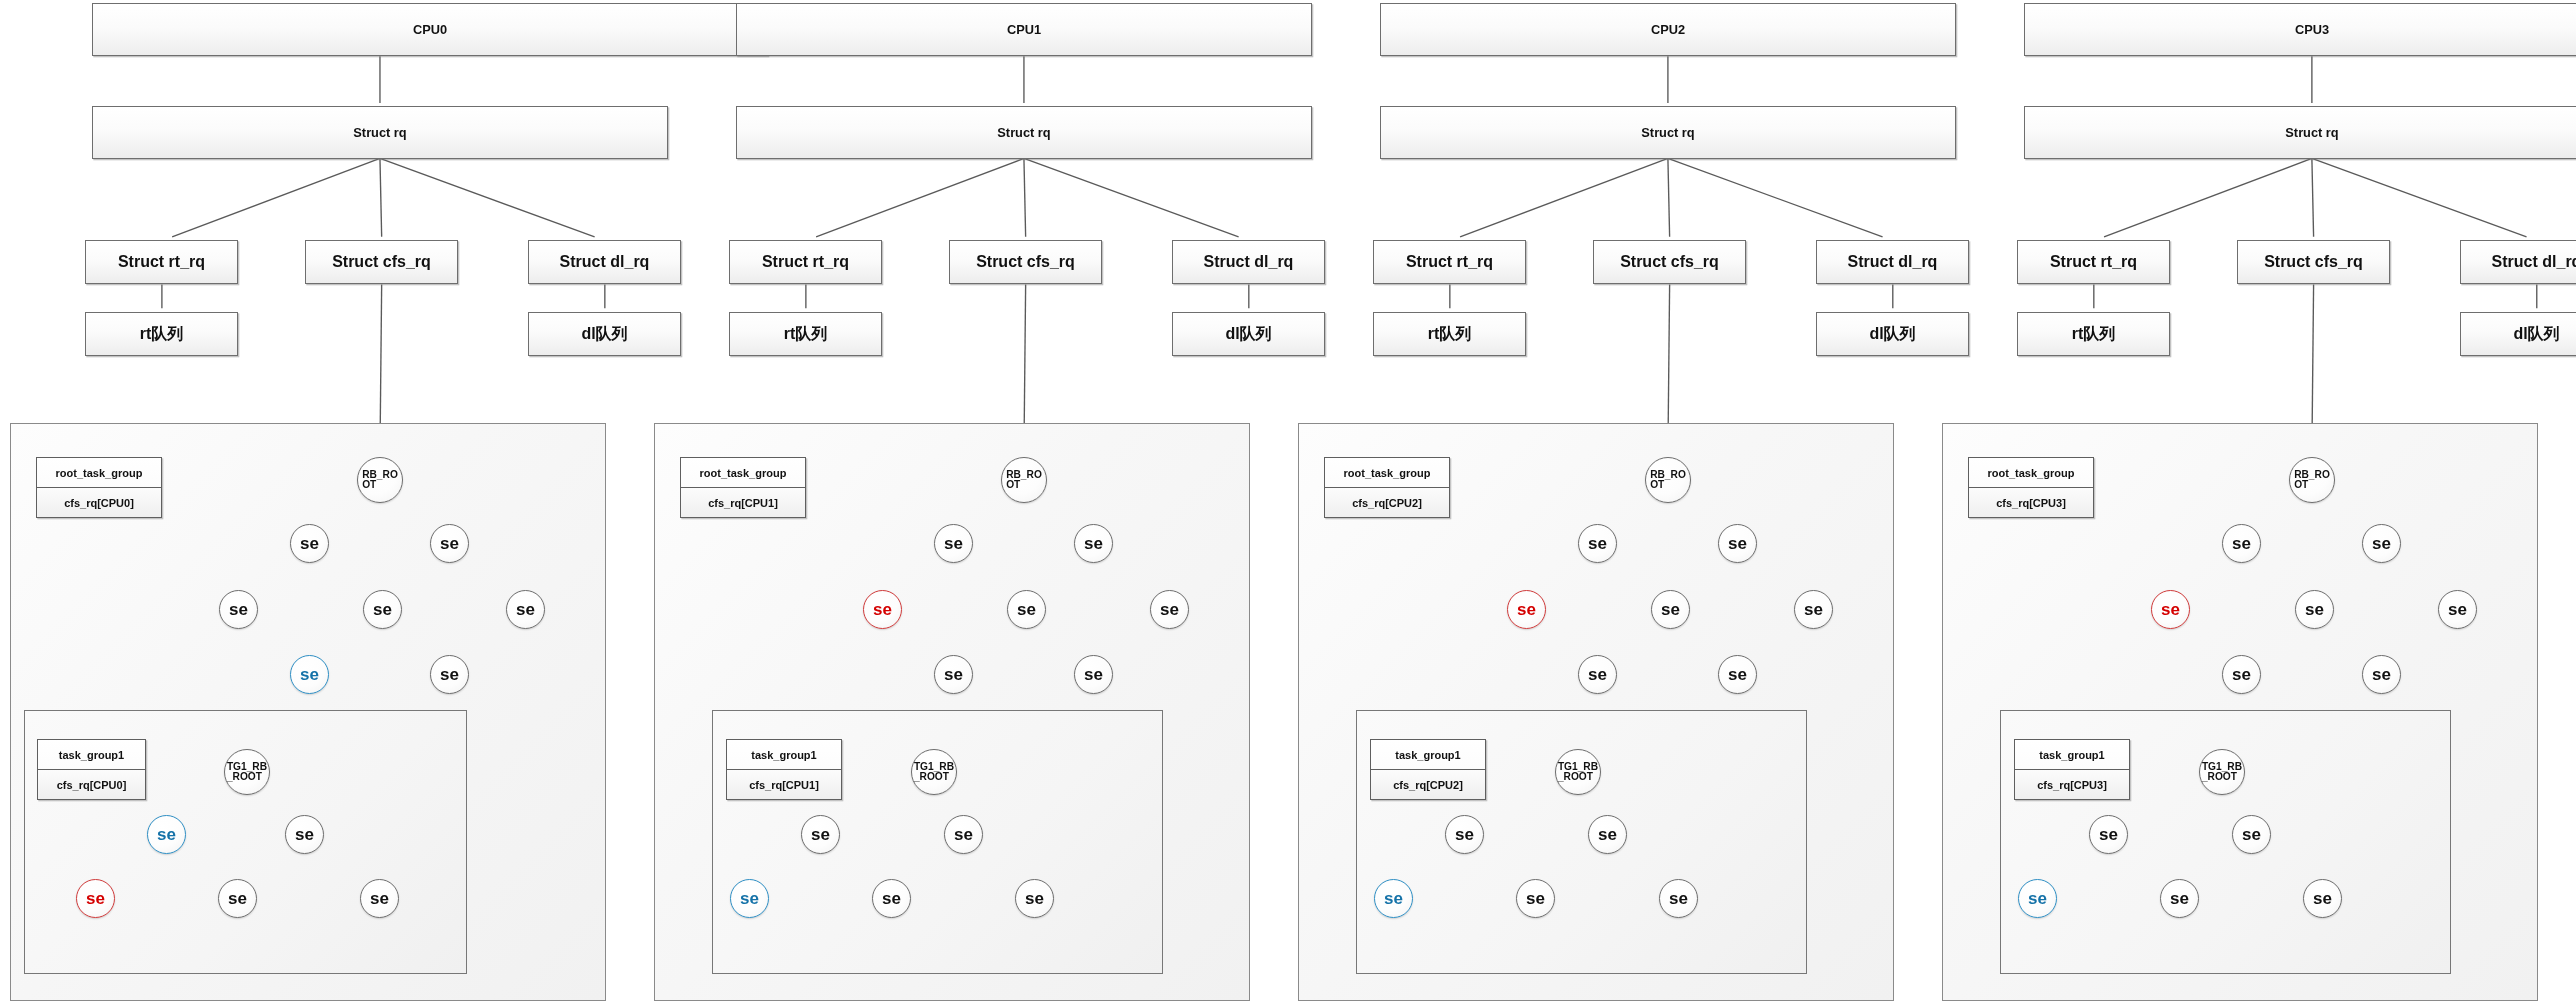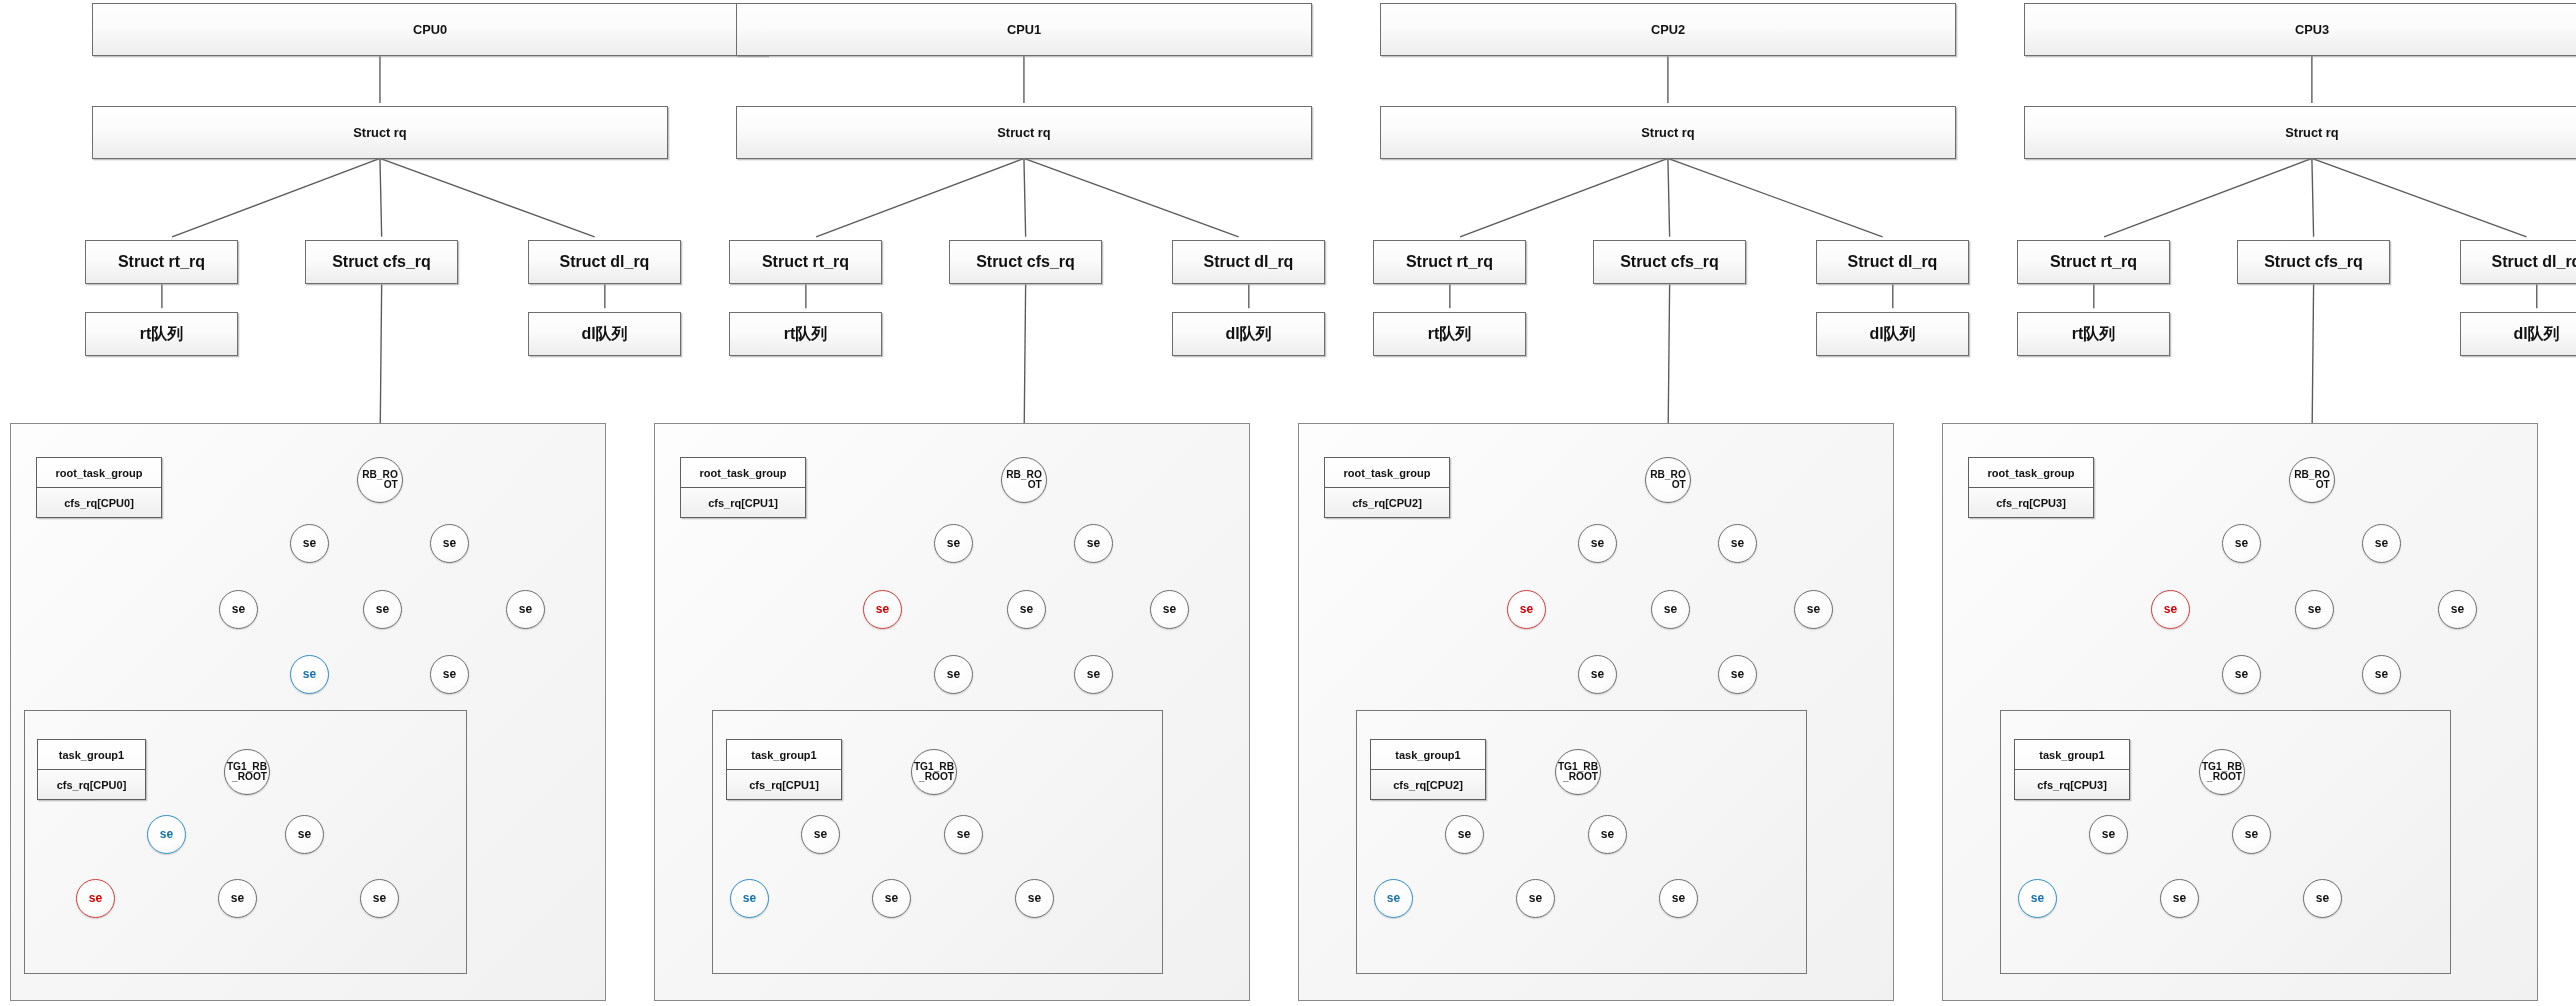--- a/index.html
+++ b/index.html
@@ -59,24 +59,24 @@
   .node{
     position:absolute;
     box-sizing:border-box;
     border-radius:50%;
     border:0.9px solid #6d6d6d;
     background:radial-gradient(circle at 38% 32%,#ffffff 0%,#fdfdfd 55%,#f2f2f2 100%);
     display:flex;align-items:center;justify-content:center;
     font-weight:bold;color:#111;
     box-shadow:0 0.9px 1.7px rgba(0,0,0,.16);
     line-height:1.02;
-    text-align:right;
+    text-align:left;
     white-space:pre-line;
   }
-  .node.se{font-size:12px;}
+  .node.se{font-size:17px;}
   .node.root{font-size:10.2px;}
   .node.blue{border-color:#2f8fc4;color:#1572a8;}
   .node.red{border-color:#cf3b3b;color:#d40000;}
 
   
   svg.edges{position:absolute;left:0;top:0;width:2576px;height:1006px;overflow:visible;pointer-events:none;}
   svg.edges line,svg.edges path,svg.edges polyline{fill:none;}
   .ln{stroke:#5a5a5a;stroke-width:1.6;}
   .lnthin{stroke:#6a6a6a;stroke-width:1.3;}
   .dash{stroke:#4d4d4d;stroke-width:1.6;stroke-dasharray:9 4 2 4;}

